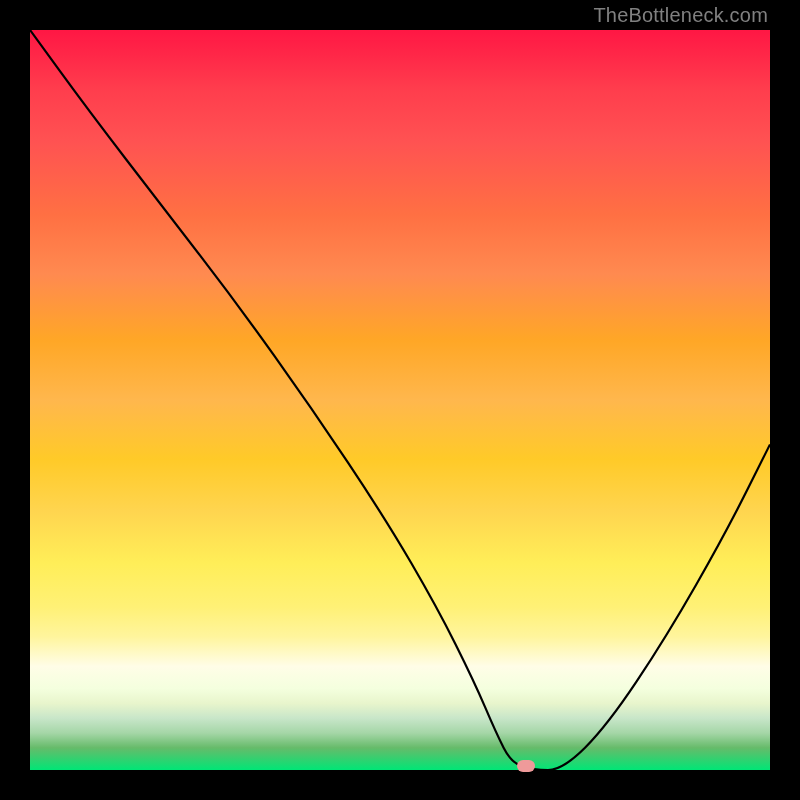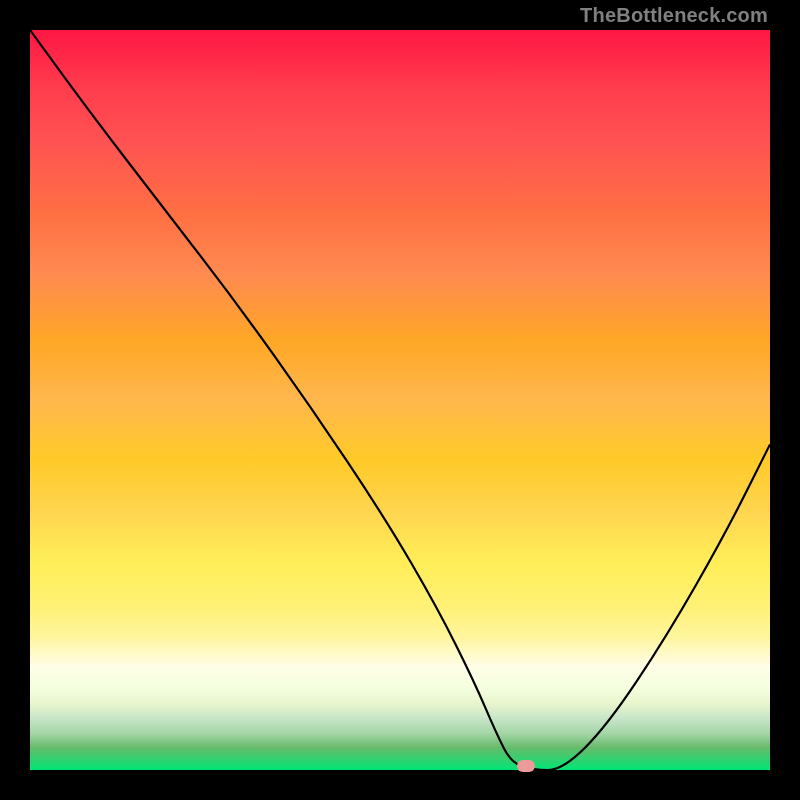--- a/index.html
+++ b/index.html
@@ -60,21 +60,21 @@
     background: #ef9a9a;
     border-radius: 6px;
     transform: translate(-50%, -50%);
   }
   .watermark {
     position: absolute;
     top: 4px;
     right: 32px;
     color: #808080;
     font-size: 20px;
-    font-weight: 700;
+    font-weight: 400;
     letter-spacing: 0.2px;
   }
 </style>
 </head>
 <body>
 
 <div class="frame">
   <div class="plot-area">
     <svg class="curve" viewBox="0 0 740 740" preserveAspectRatio="none">
       <path id="curve-path" fill="none" stroke="#000" stroke-width="2.2" d="M0.0 0.0 Q0.0 0.0 29.6 40.7 Q59.2 81.4 96.2 129.5 Q133.2 177.6 170.2 225.7 Q207.2 273.8 244.2 325.6 Q281.2 377.4 318.2 432.9 Q355.2 488.4 381.1 532.8 Q407.0 577.2 425.5 614.2 Q444.0 651.2 455.1 677.1 Q466.2 703.0 473.6 717.8 Q481.0 732.6 492.1 736.3 Q503.2 740.0 518.0 740.0 Q532.8 740.0 555.0 717.8 Q577.2 695.6 606.8 651.2 Q636.4 606.8 666.0 555.0 Q695.6 503.2 717.8 458.8 T740.0 414.4"></path>

